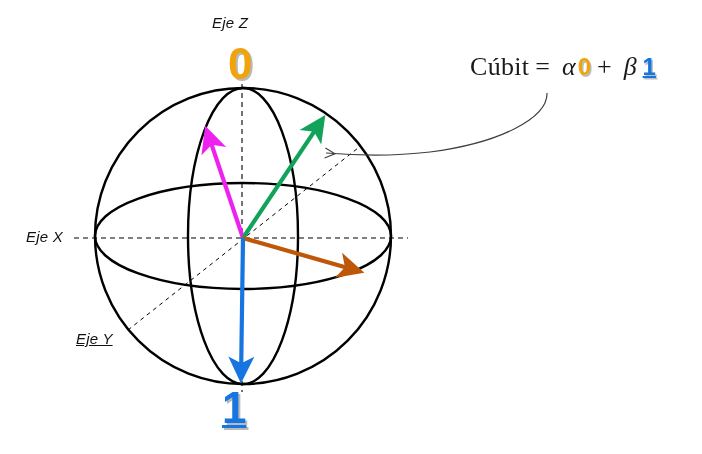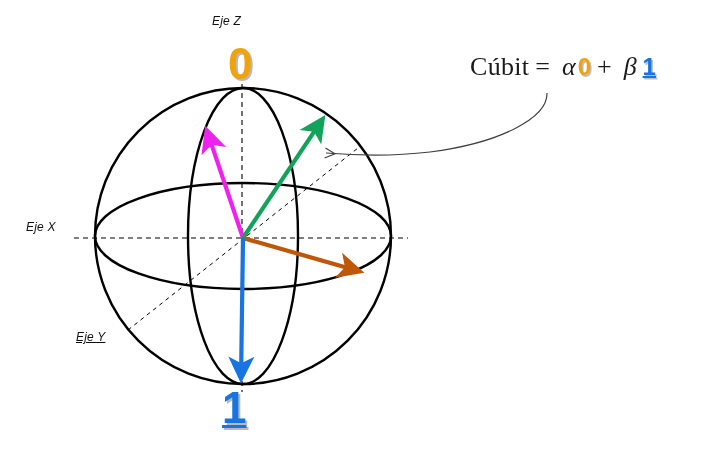--- a/index.html
+++ b/index.html
@@ -20,27 +20,27 @@
     left: 0;
     top: 0;
     width: 702px;
     height: 454px;
   }
   
   .axis-label {
     position: absolute;
     font-family: "Liberation Sans", sans-serif;
     font-style: italic;
-    font-size: 12px;
+    font-size: 15px;
     color: #111111;
     white-space: nowrap;
     letter-spacing: 0.2px;
   }
   #label-eje-z { left: 212px; top: 14px; }
-  #label-eje-x { left: 26px;  top: 220px; }
+  #label-eje-x { left: 26px;  top: 228px; }
   #label-eje-y { left: 76px;  top: 330px; text-decoration: underline; }
 
   .ket-big {
     position: absolute;
     font-family: "Liberation Sans", sans-serif;
     font-size: 44px;
     font-weight: bold;
     line-height: 1;
     white-space: nowrap;
   }

